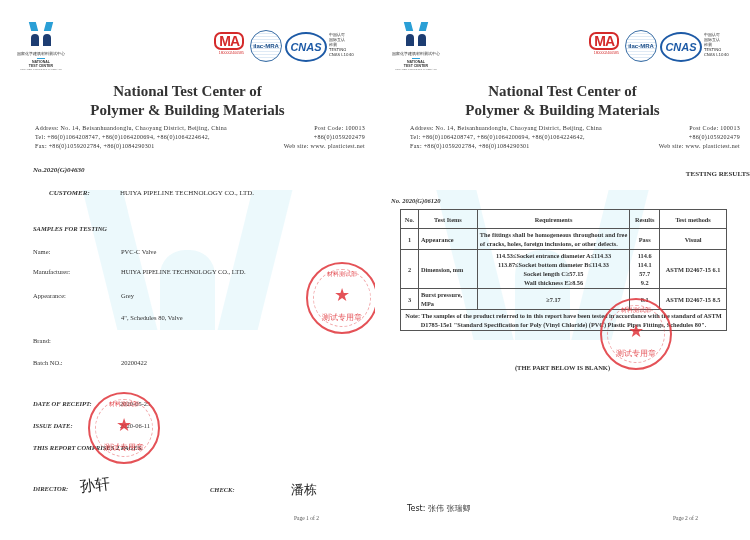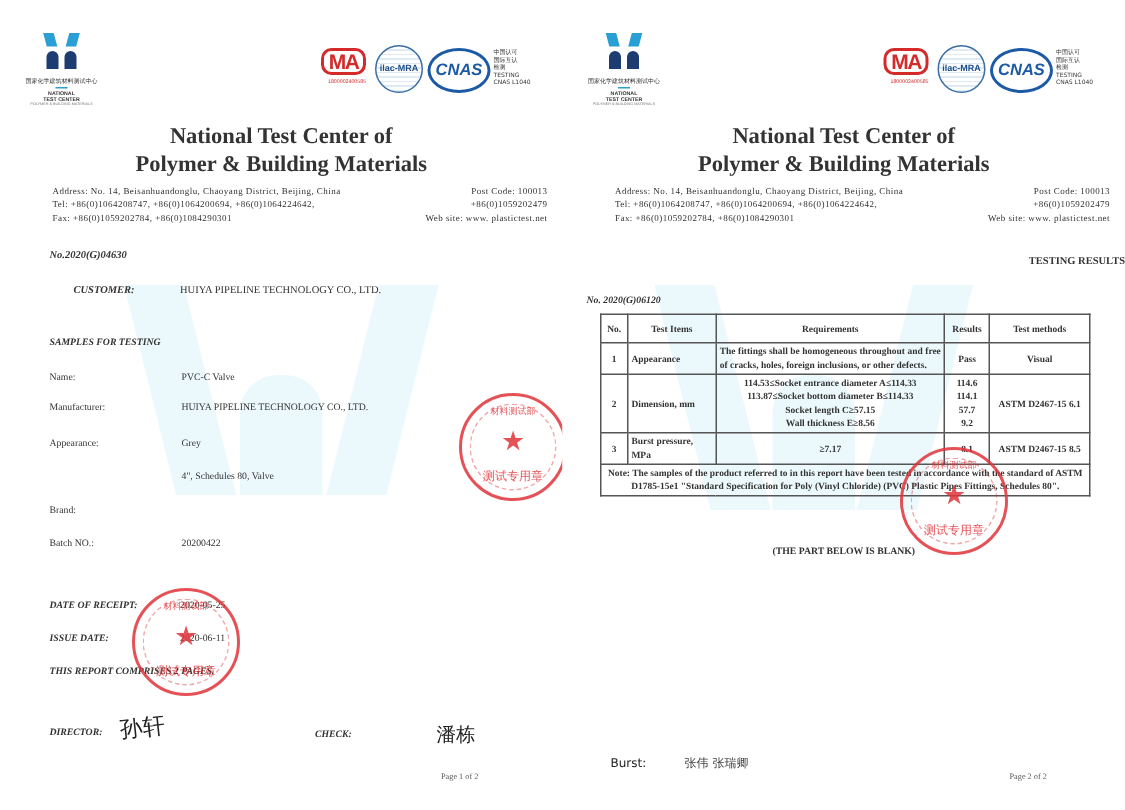--- a/index.html
+++ b/index.html
@@ -279,18 +279,18 @@
   <div class="blank">(THE PART BELOW IS BLANK)</div>
 
   <div class="stamp" style="left:225px;top:298px;">
     <div class="ring"></div>
     <div class="arc">材料测试部</div>
     <div class="star">★</div>
     <div class="txt">测试专用章</div>
   </div>
 
   <div class="tester">
-    <span>Burst:</span>
-    <span style="color:#444;margin-left:23px;">张伟    张瑞卿</span>
+    <span>Test:</span>
+    <span style="color:#444;">张伟    张瑞卿</span>
   </div>
 
   <div class="pageno" style="left:298px;top:515px;">Page 2 of 2</div>
 </div>
 
 </body></html>

